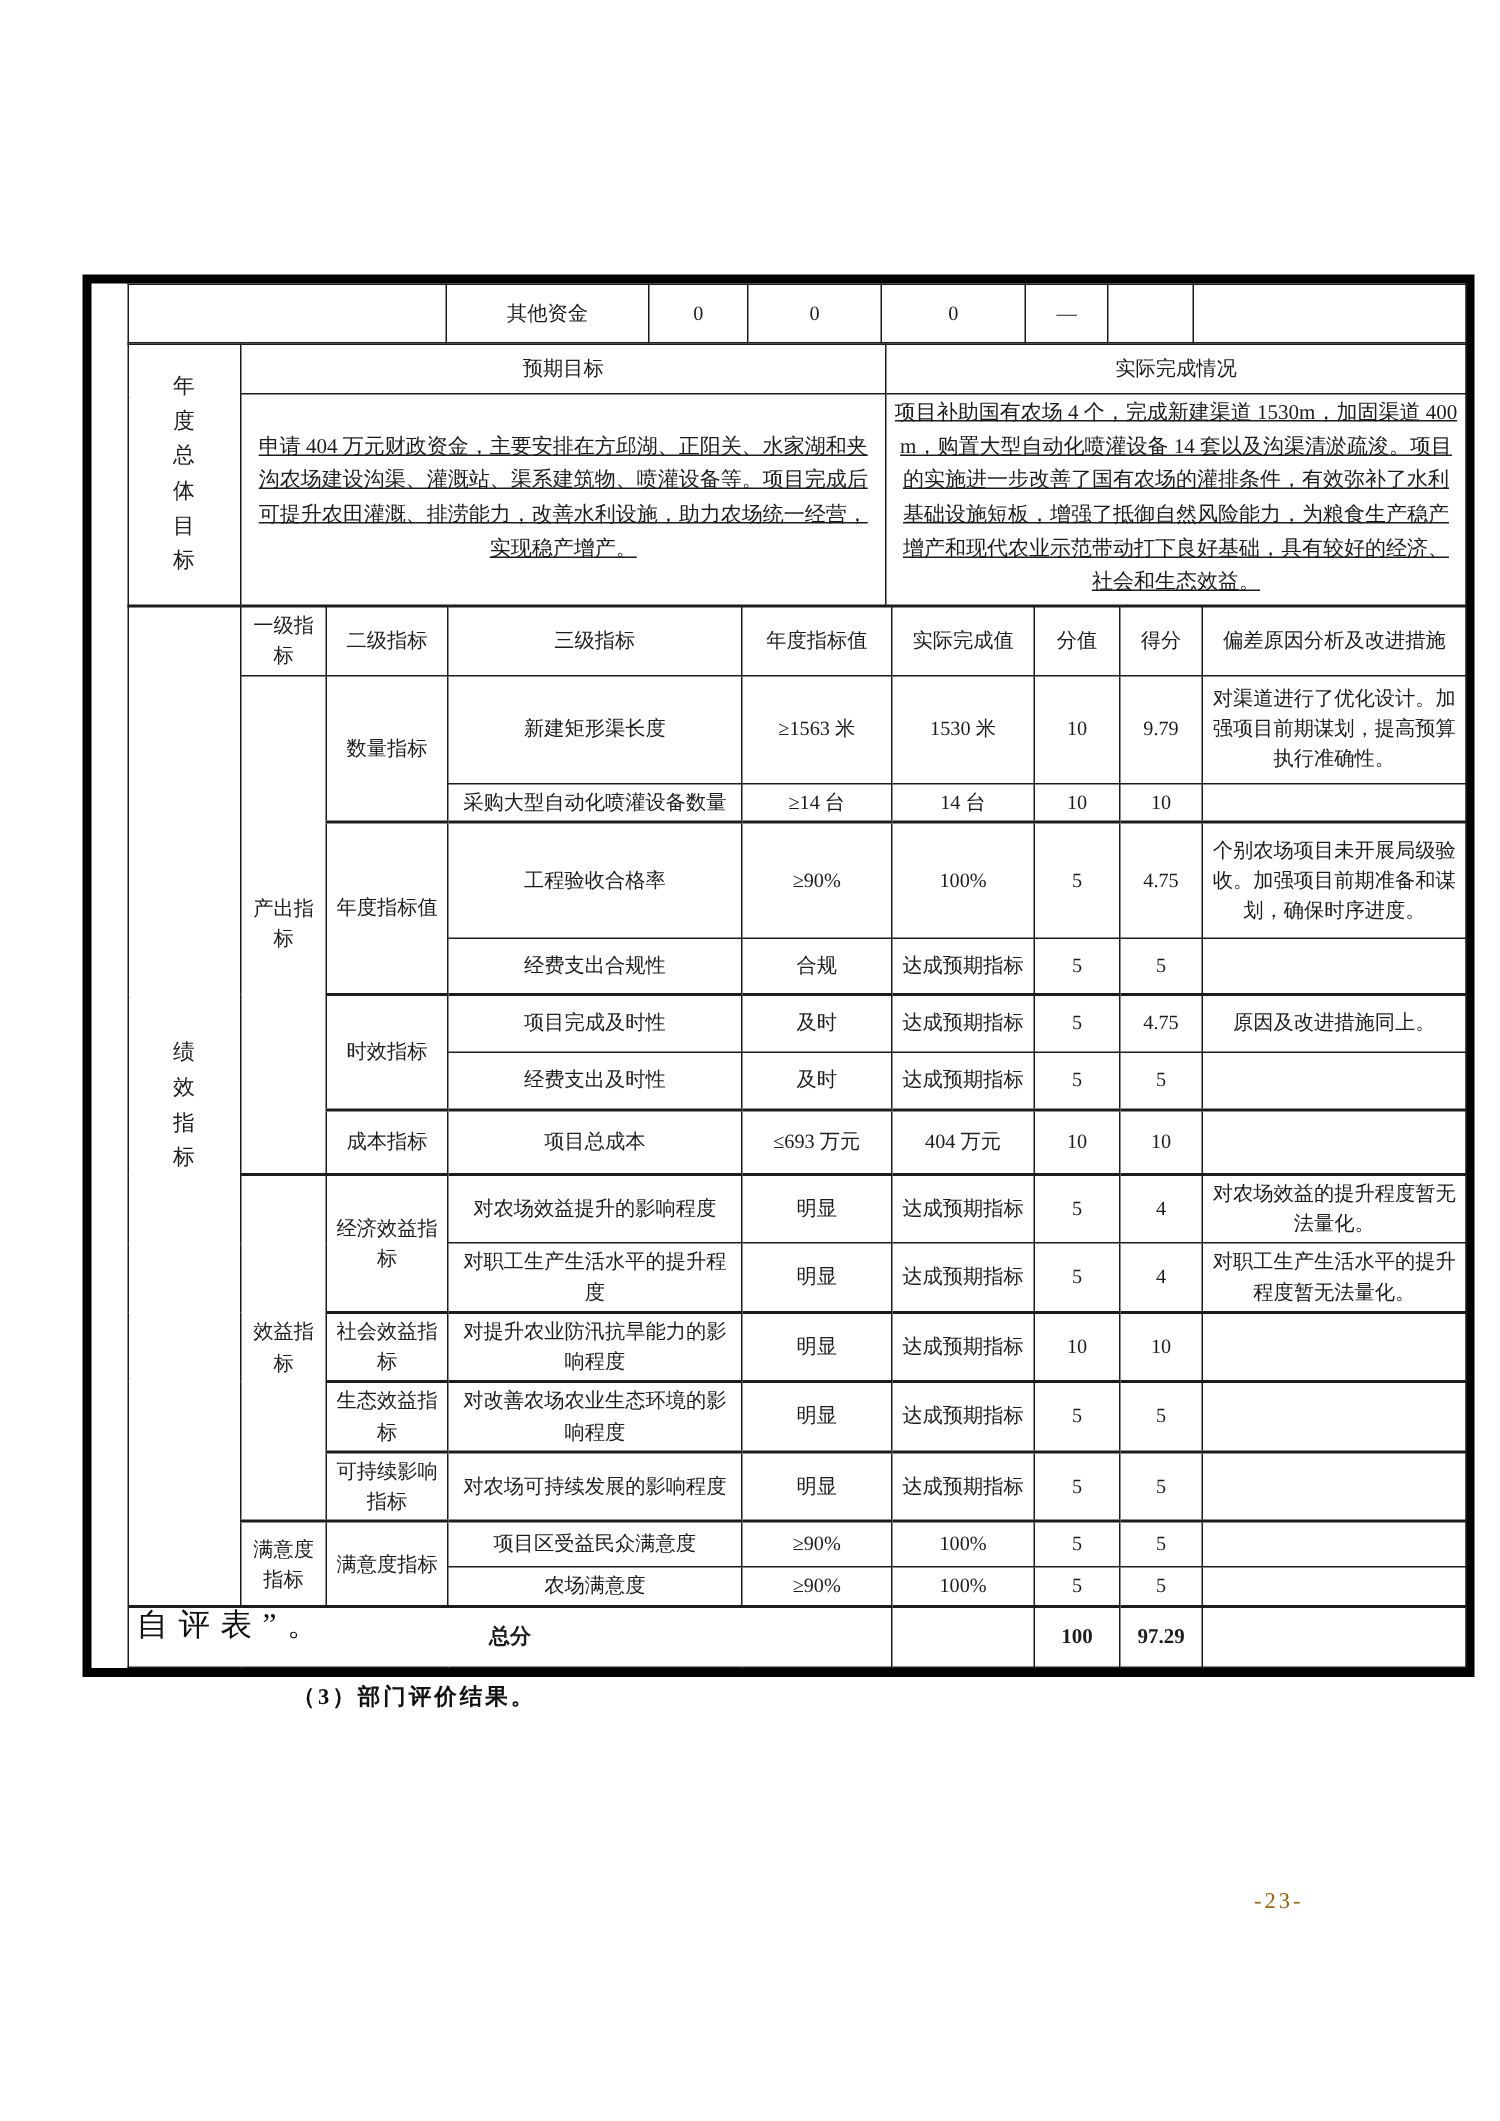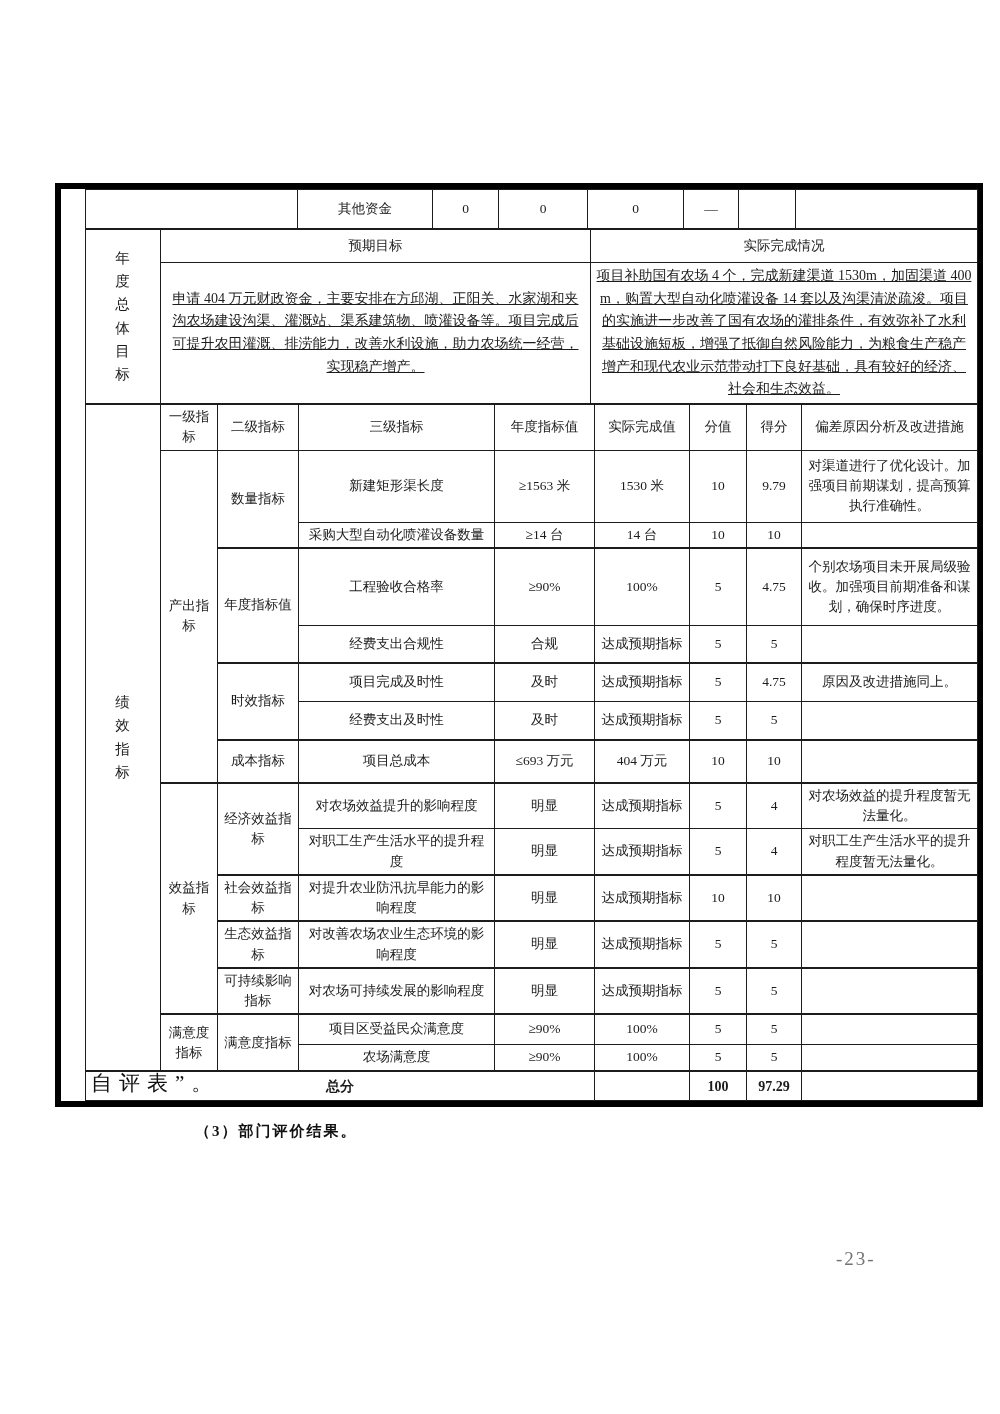--- a/index.html
+++ b/index.html
@@ -36,21 +36,21 @@
   .bodyline{
     position:absolute;white-space:nowrap;
     font-size:21px;letter-spacing:7px;color:#111;
   }
   .bodyheading{
     position:absolute;white-space:nowrap;
     font-size:15px;font-weight:bold;letter-spacing:2px;color:#111;
   }
   .pagenum{
     position:absolute;white-space:nowrap;
-    font-size:19px;letter-spacing:2px;color:#737373;
+    font-size:15px;letter-spacing:2px;color:#a16207;margin-top:12px;
   }
 </style>
 </head>
 <body>
 
 <div id="page">
 
   <div id="table-wrap">
 
     <table class="t">
@@ -243,21 +243,21 @@
         <td class="left"></td>
       </tr>
       <tr style="height:27px">
         <td class="left">农场满意度</td>
         <td>≥90%</td>
         <td>100%</td>
         <td>5</td>
         <td>5</td>
         <td class="left"></td>
       </tr>
-      <tr class="grp total" style="height:29px">
+      <tr class="grp total" style="height:40px">
         <td colspan="5">总分</td>
         <td></td>
         <td>100</td>
         <td>97.29</td>
         <td></td>
       </tr>
     </tbody>
       </table>
   </div>
 

